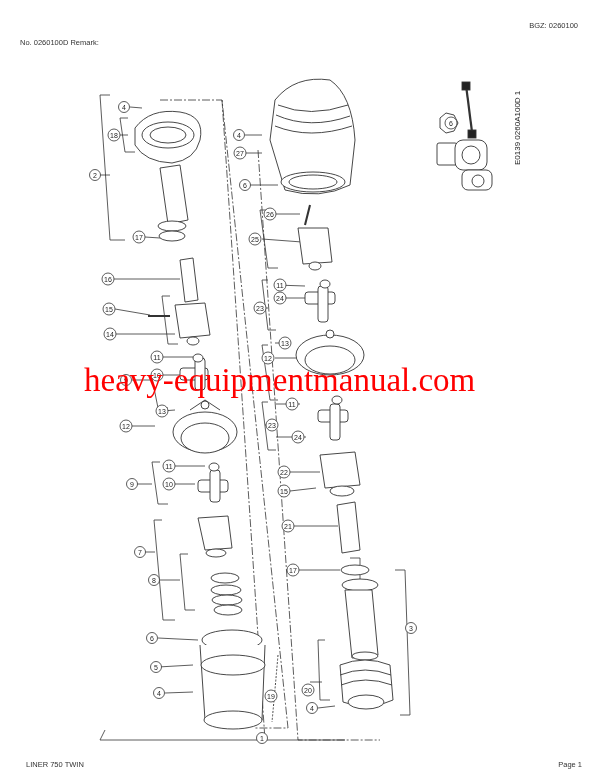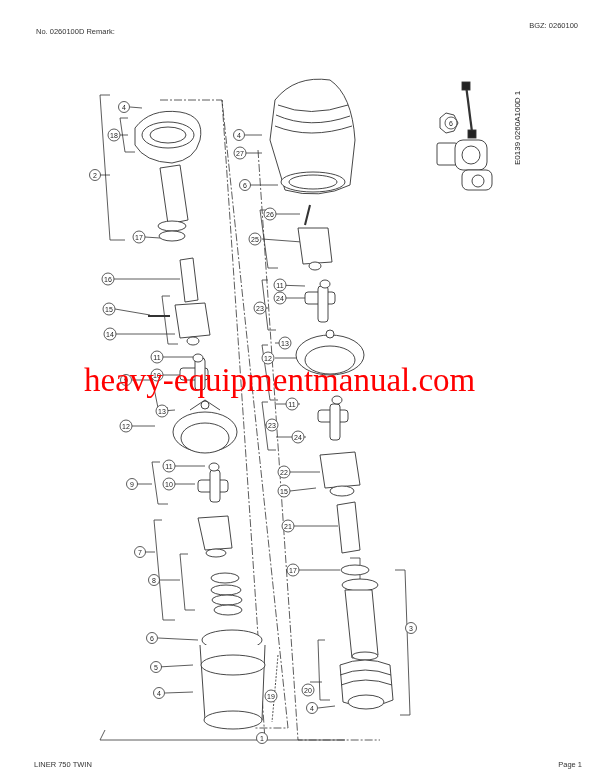--- a/index.html
+++ b/index.html
@@ -1,20 +1,20 @@
 <!DOCTYPE html>
 <html><head>
 <meta charset="utf-8">
 <style>
   html, body { margin:0; padding:0; background:#ffffff; }
   body { width:600px; height:776px; position:relative; overflow:hidden; font-family:"Liberation Sans", sans-serif; color:#222; }
   .hdr { position:absolute; font-size:7.5px; color:#333; }
-  #hdr-left { left:20px; top:27px;margin-left:16px; }
+  #hdr-left { left:20px; top:38px; }
   #hdr-right { right:22px; top:21px; }
-  #ftr-left { left:20px; top:760px;padding-left:14px; }
+  #ftr-left { left:12px; top:760px;padding-left:14px; }
   #ftr-right { right:18px; top:760px;text-align:center; }
   #drawing { position:absolute; left:0; top:0; width:600px; height:776px; }
   .rotlabel { position:absolute; left:513px; top:165px; transform:rotate(-90deg); transform-origin:left top; font-size:8px; color:#222; white-space:nowrap; }
   #watermark { position:absolute; left:84px; top:362px; font-size:33px; color:#ff0000; white-space:nowrap; letter-spacing:0px; font-family:Liberation Serif, serif; }
   .callout text { font-family:"Liberation Sans", sans-serif; font-size:7px; fill:#222; }
 </style>
 </head>
 <body>
 
 <div class="hdr" id="hdr-left">No. 0260100D   Remark:</div>

